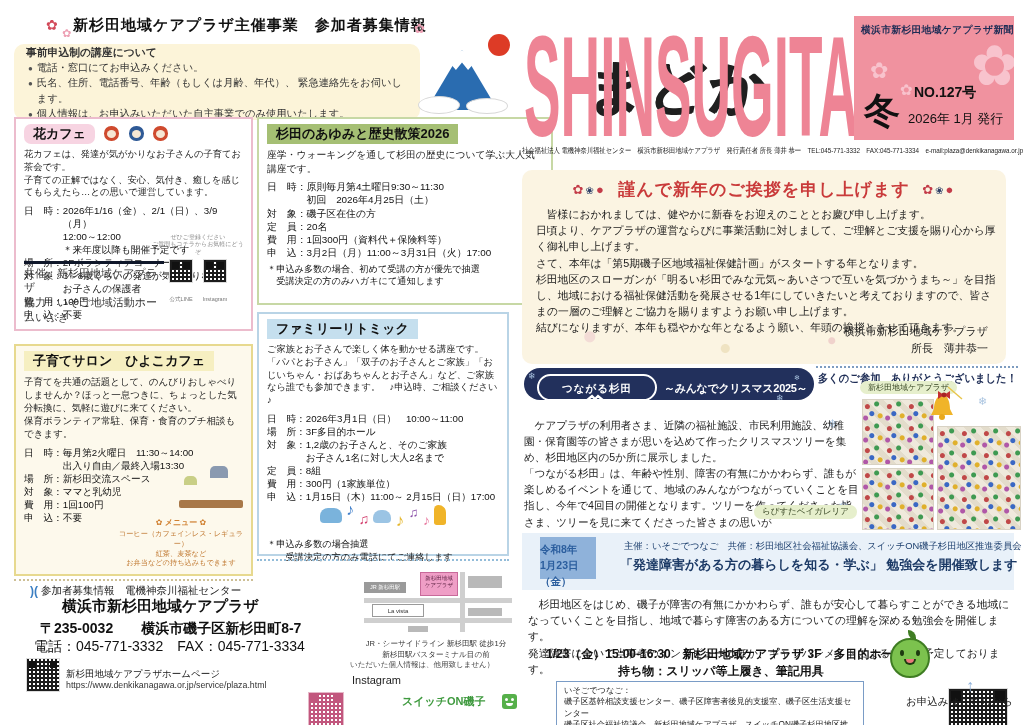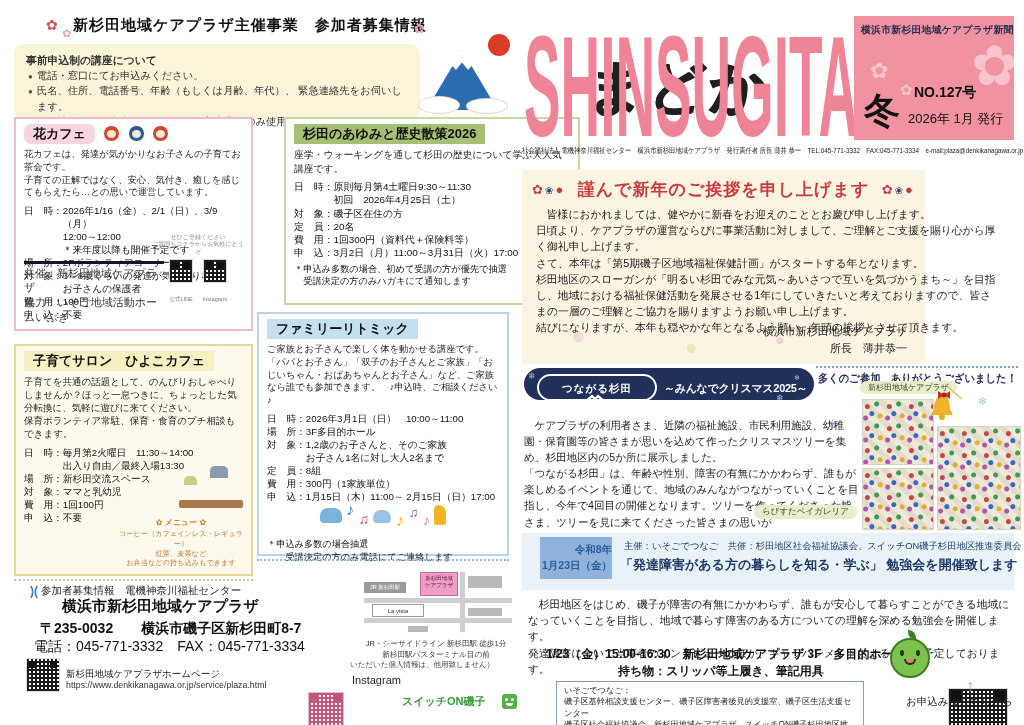--- a/index.html
+++ b/index.html
@@ -6,21 +6,21 @@
   html,body { background:#ffffff; }
   .page {
     position:relative; width:1024px; height:725px; background:#fff; overflow:hidden;
     font-family:"Liberation Sans","DejaVu Sans",sans-serif; color:#1a1a1a;
   }
   .abs { position:absolute; }
   .pre { white-space:pre-line; }
 
   
   .lp-title { left:30px; top:16px; width:440px; text-align:center; font-size:15px; font-weight:bold; letter-spacing:1px; color:#111; }
-  .notice-box { left:14px; top:44px; width:406px; height:76px; background:#fcf4d9; border-radius:10px; padding:10px 12px; }
+  .notice-box { left:14px; top:44px; width:406px; height:76px; background:#fcf4d9; border-radius:10px; padding:2px 12px; }
   .notice-h { font-size:10.8px; font-weight:bold; color:#333; }
   .notice-li { display:flex; font-size:10.3px; color:#333; line-height:1.5; }
   .notice-li .dot { color:#555; font-size:8px; margin:3px 4px 0 2px; }
 
   
   .fuji-wrap { left:424px; top:34px; width:90px; height:84px; }
   .sun { position:absolute; left:64px; top:0; width:22px; height:22px; background:#dd3b26; border-radius:50%; }
   .sun::before { content:""; position:absolute; inset:-6px; border-radius:50%;
      background:repeating-conic-gradient(#dd3b26 0 7deg, transparent 7deg 45deg); z-index:-1; }
   .mtn { position:absolute; left:0; top:16px; width:76px; height:60px; background:#2a6cb0;
@@ -46,21 +46,21 @@
   .daruma { display:inline-block; width:15px; height:15px; border-radius:48%; margin-left:5px; vertical-align:-3px; position:relative; }
   .daruma::before { content:""; position:absolute; left:3px; top:4px; width:9px; height:8px; background:#f6e7d4; border-radius:50%; }
   .daruma.d1,.daruma.d3 { background:#cf4a2e; }
   .daruma.d2 { background:#2f5a96; }
   .hana-qr { position:absolute; right:5px; bottom:24px; width:96px; text-align:center; }
   .hana-qr .qnote { font-size:6px; color:#8a8a8a; line-height:1.3; }
   .qr-sm { display:inline-block; width:24px; height:24px; margin:2px 5px 0; }
   .qr-lab { font-size:5.5px; color:#777; display:inline-block; width:34px; }
   .hana-foot { position:absolute; left:8px; bottom:4px; width:140px; border-top:3px solid #0f172a; padding-top:2px; font-size:11px; line-height:1.35; color:#333; }
 
-  .sugita { left:257px; top:117px; width:296px; height:188px; border-color:#c7d8a5;margin-left:27px; }
+  .sugita { left:257px; top:117px; width:296px; height:188px; border-color:#c7d8a5; }
   .sugita .hdr { background:#a5bf74; }
   .sugita .intro { font-size:9.8px; }
   .sugita .row { font-size:9.9px; }
 
   .family { left:257px; top:312px; width:252px; height:244px; border-color:#b9d4e6; }
   .family .hdr { background:#c5dfee; }
   .music { margin-top:2px; height:30px; position:relative; text-align:center; }
   .music .ic { position:relative; font-weight:bold; }
   .blob { display:inline-block; border-radius:40%; }
   .elephant { width:22px; height:15px; background:#7ab3dc; border-radius:8px 8px 4px 4px; vertical-align:-2px; }
@@ -126,21 +126,21 @@
   .mflower { position:absolute; color:#f8c3cd; }
   .mf1 { right:-4px; top:22px; font-size:56px; }
   .mf2 { left:16px; top:44px; font-size:22px; }
   .mf3 { left:46px; top:66px; font-size:15px; }
   .season { position:absolute; left:10px; bottom:4px; font-size:36px; font-weight:bold; color:#111; }
   .issue-no { position:absolute; left:60px; bottom:38px; font-size:14px; color:#111; font-weight:bold; }
   .issue-date { position:absolute; left:54px; bottom:12px; font-size:13px; color:#111; }
   .publisher { left:522px; top:146px; width:500px; font-size:7.5px; color:#222; white-space:nowrap;
                transform:scaleX(0.84); transform-origin:left top; }
 
-  .greet { left:522px; top:170px; width:403px; height:194px; background:#fbf4e2; border-radius:3px;
+  .greet { left:522px; top:170px; width:484px; height:194px; background:#fbf4e2; border-radius:10px;
            background-image:radial-gradient(circle at 14% 86%, #f3dcd6 0 5px, transparent 6px),
                             radial-gradient(circle at 42% 92%, #efe3c2 0 4px, transparent 5px),
                             radial-gradient(circle at 64% 88%, #f0d2cc 0 3px, transparent 4px); }
   .greet-title-row { position:absolute; left:0; top:8px; width:100%; text-align:center; }
   .greet-title { display:inline-block; color:#c93a3a; font-weight:bold; font-size:17px; letter-spacing:1px; vertical-align:middle; }
   .deco { display:inline-block; vertical-align:middle; font-size:13px; letter-spacing:2px; margin:0 8px; }
   .deco .r { color:#c33b48; } .deco .b { color:#2c3e66; font-size:10px; }
   .greet-body { position:absolute; left:14px; top:36px; width:466px; font-size:10.8px; line-height:1.5; color:#1a1a1a; }
   .greet-sig { position:absolute; right:18px; bottom:8px; text-align:right; font-size:11px; line-height:1.5; color:#1a1a1a; }
 
@@ -164,22 +164,22 @@
      background-size:22px 22px,22px 22px,22px 22px,22px 22px,22px 22px,auto; }
   .ph1 { left:862px; top:399px; width:72px; height:66px; }
   .ph2 { left:862px; top:468px; width:72px; height:62px; }
   .ph3 { left:937px; top:426px; width:84px; height:104px; }
   .pcap { position:absolute; background:#e6efcc; border-radius:9px; padding:1px 8px; font-size:8px; color:#33421f; white-space:nowrap; }
   .pcap1 { left:860px; top:381px; }
   .pcap2 { left:754px; top:505px; font-size:8.5px; }
   .bell { left:924px; top:385px; }
 
   .sem-band { left:522px; top:533px; width:492px; height:57px; background:#e9f1f9; }
-  .sem-badge { left:540px; top:537px; width:72px; height:42px; background:#8fb2da; color:#2b5e9e; font-weight:bold;
-               font-size:10.5px; text-align:right; line-height:1.5; padding-top:5px; white-space:pre-line; }
+  .sem-badge { left:540px; top:537px; width:56px; height:42px; background:#8fb2da; color:#2b5e9e; font-weight:bold;
+               font-size:10.5px; text-align:left; line-height:1.5; padding-top:5px; white-space:pre-line; }
   .sem-org { left:624px; top:540px; width:390px; font-size:9.3px; color:#1c3f6e; white-space:nowrap; }
   .sem-head { left:620px; top:556px; font-size:13px; font-weight:bold; color:#1c3a66; white-space:nowrap; }
   .sem-body { left:528px; top:596px; width:484px; font-size:10.8px; line-height:1.5; color:#1a1a1a; }
   .sem-s1 { left:546px; top:646px; font-size:12px; font-weight:bold; color:#111; white-space:nowrap; }
   .sem-s2 { left:618px; top:663px; font-size:12px; font-weight:bold; color:#111; }
   .sem-members { left:556px; top:681px; width:308px; border:1px solid #7a9cc6; background:#fff; padding:3px 7px;
                  font-size:8.2px; line-height:1.38; color:#222; }
   .mascot { left:888px; top:630px; width:46px; height:52px; }
   .m-body { position:absolute; left:2px; top:8px; width:40px; height:40px; background:#7cc24e; border:2px solid #3f7d23; border-radius:50%; }
   .m-leaf { position:absolute; left:20px; top:0; width:8px; height:10px; background:#3f7d23; border-radius:0 10px 0 10px; }

